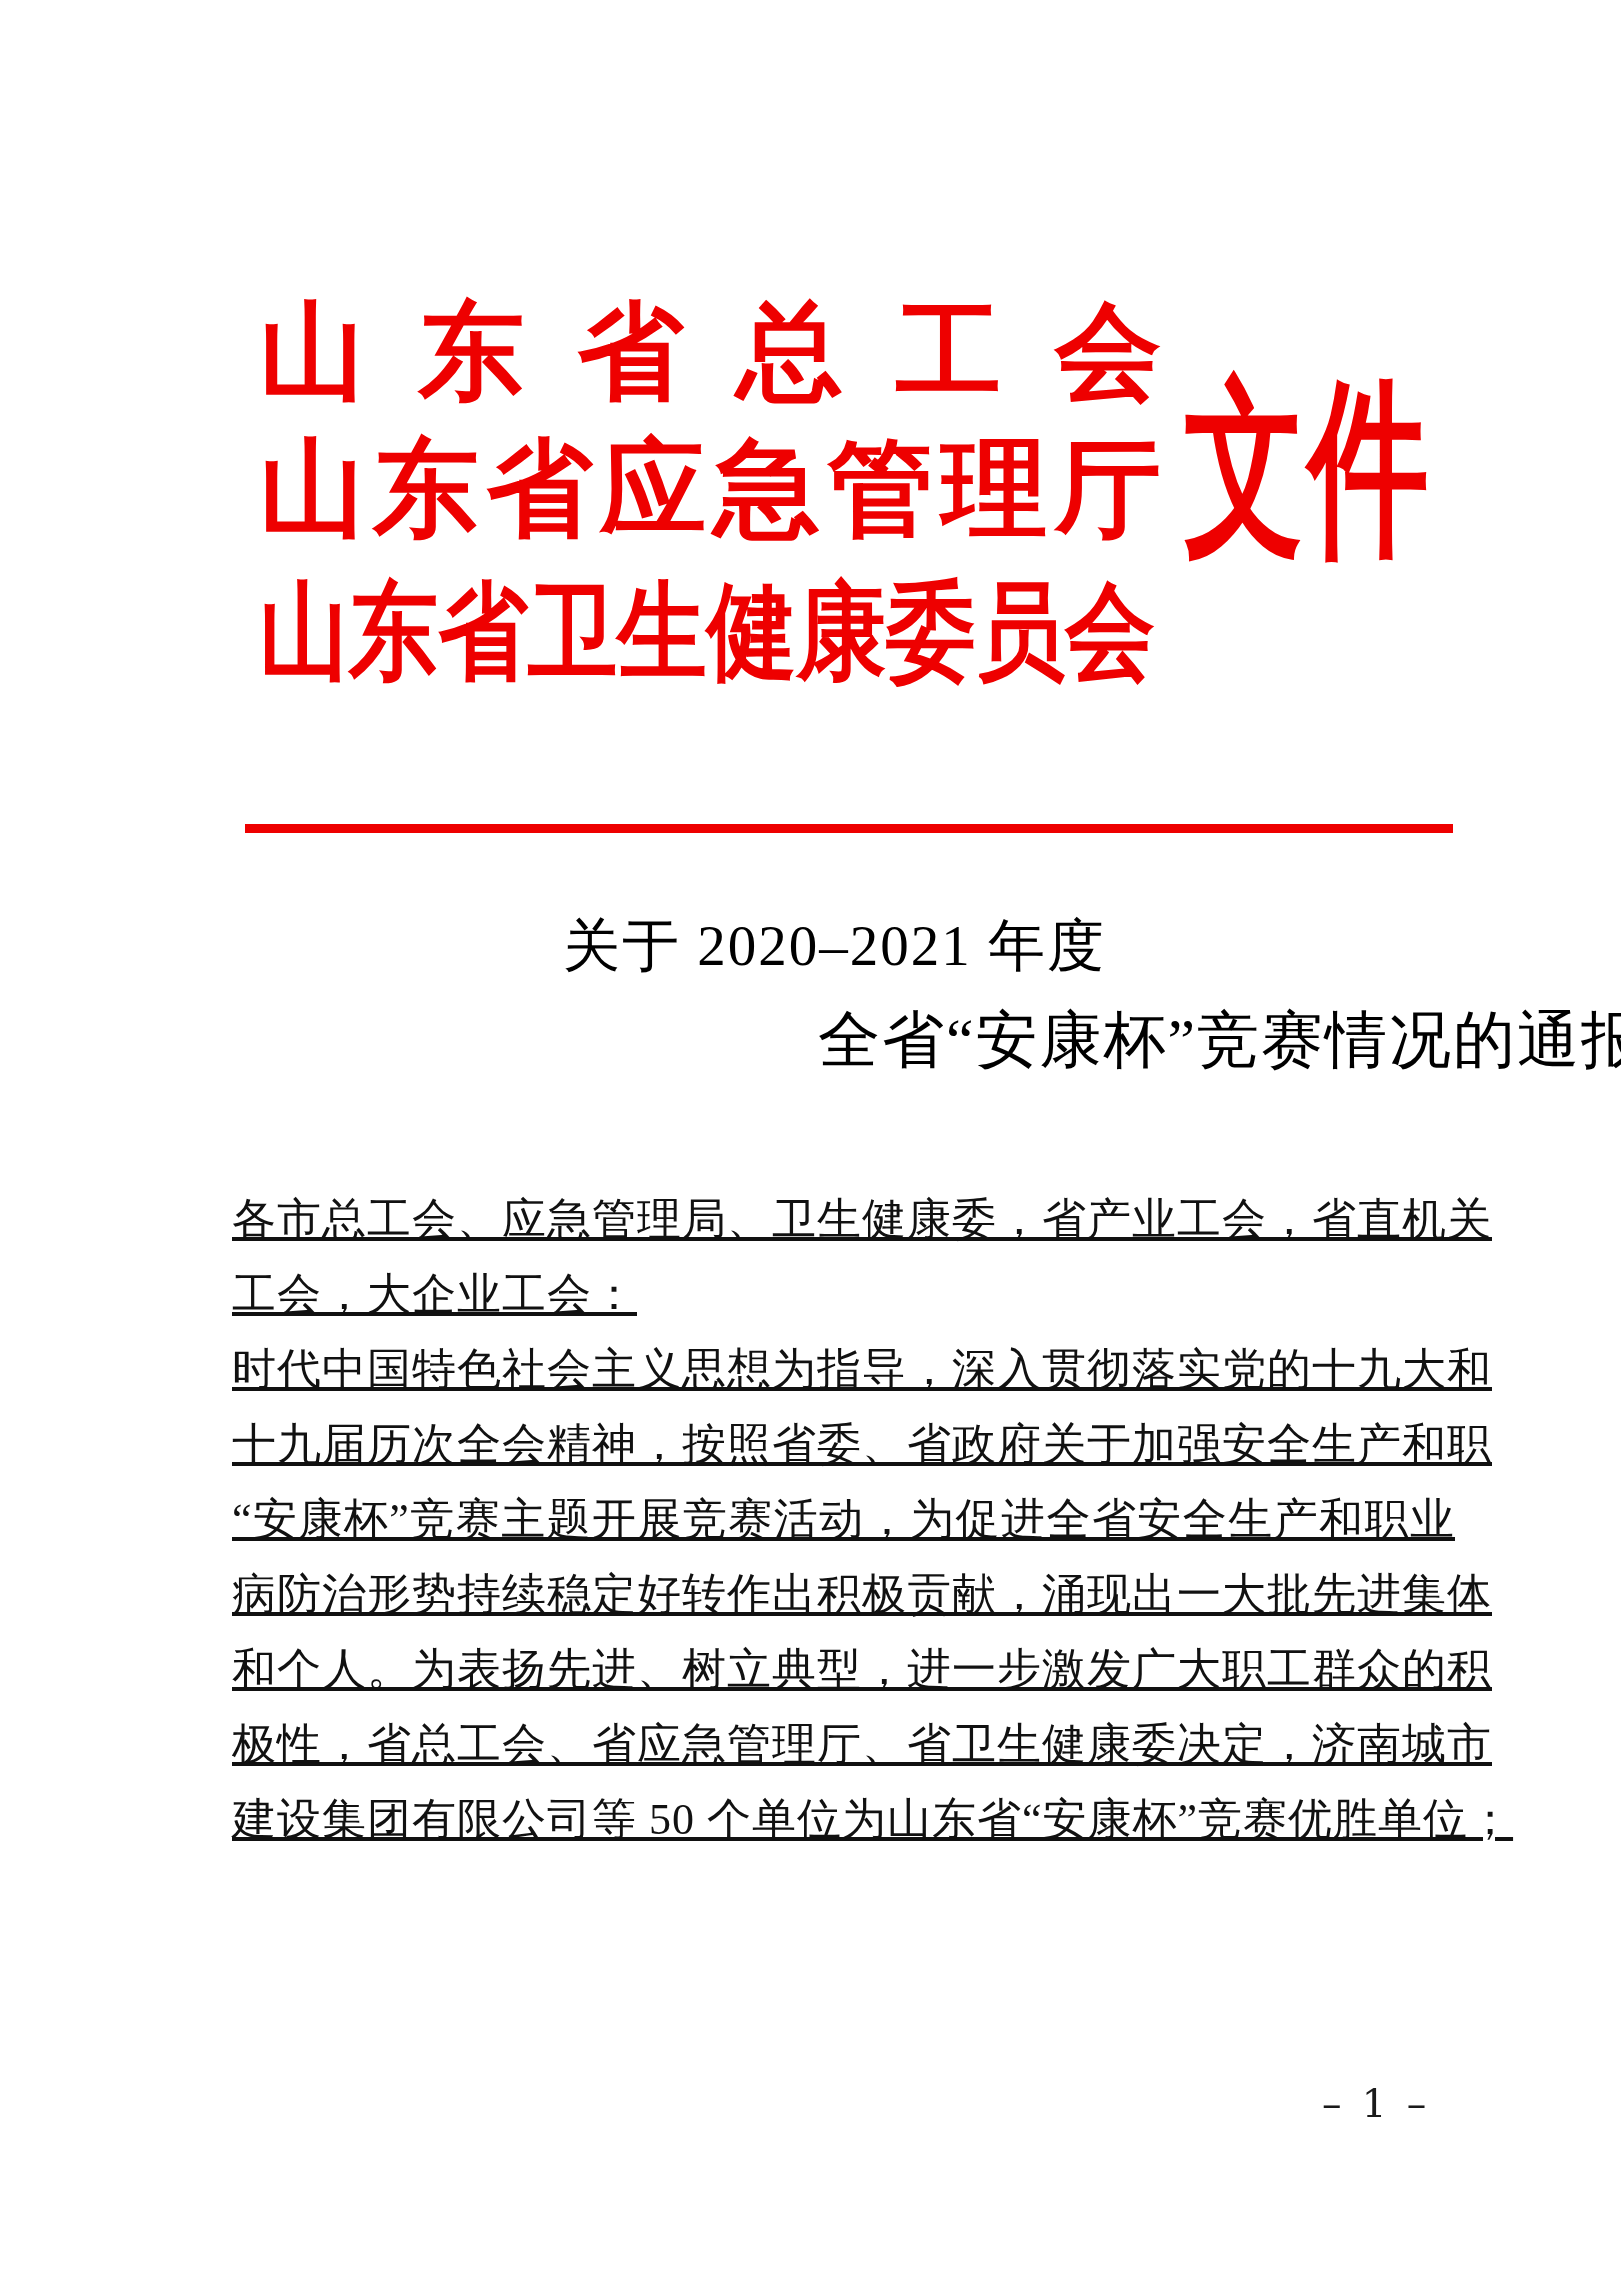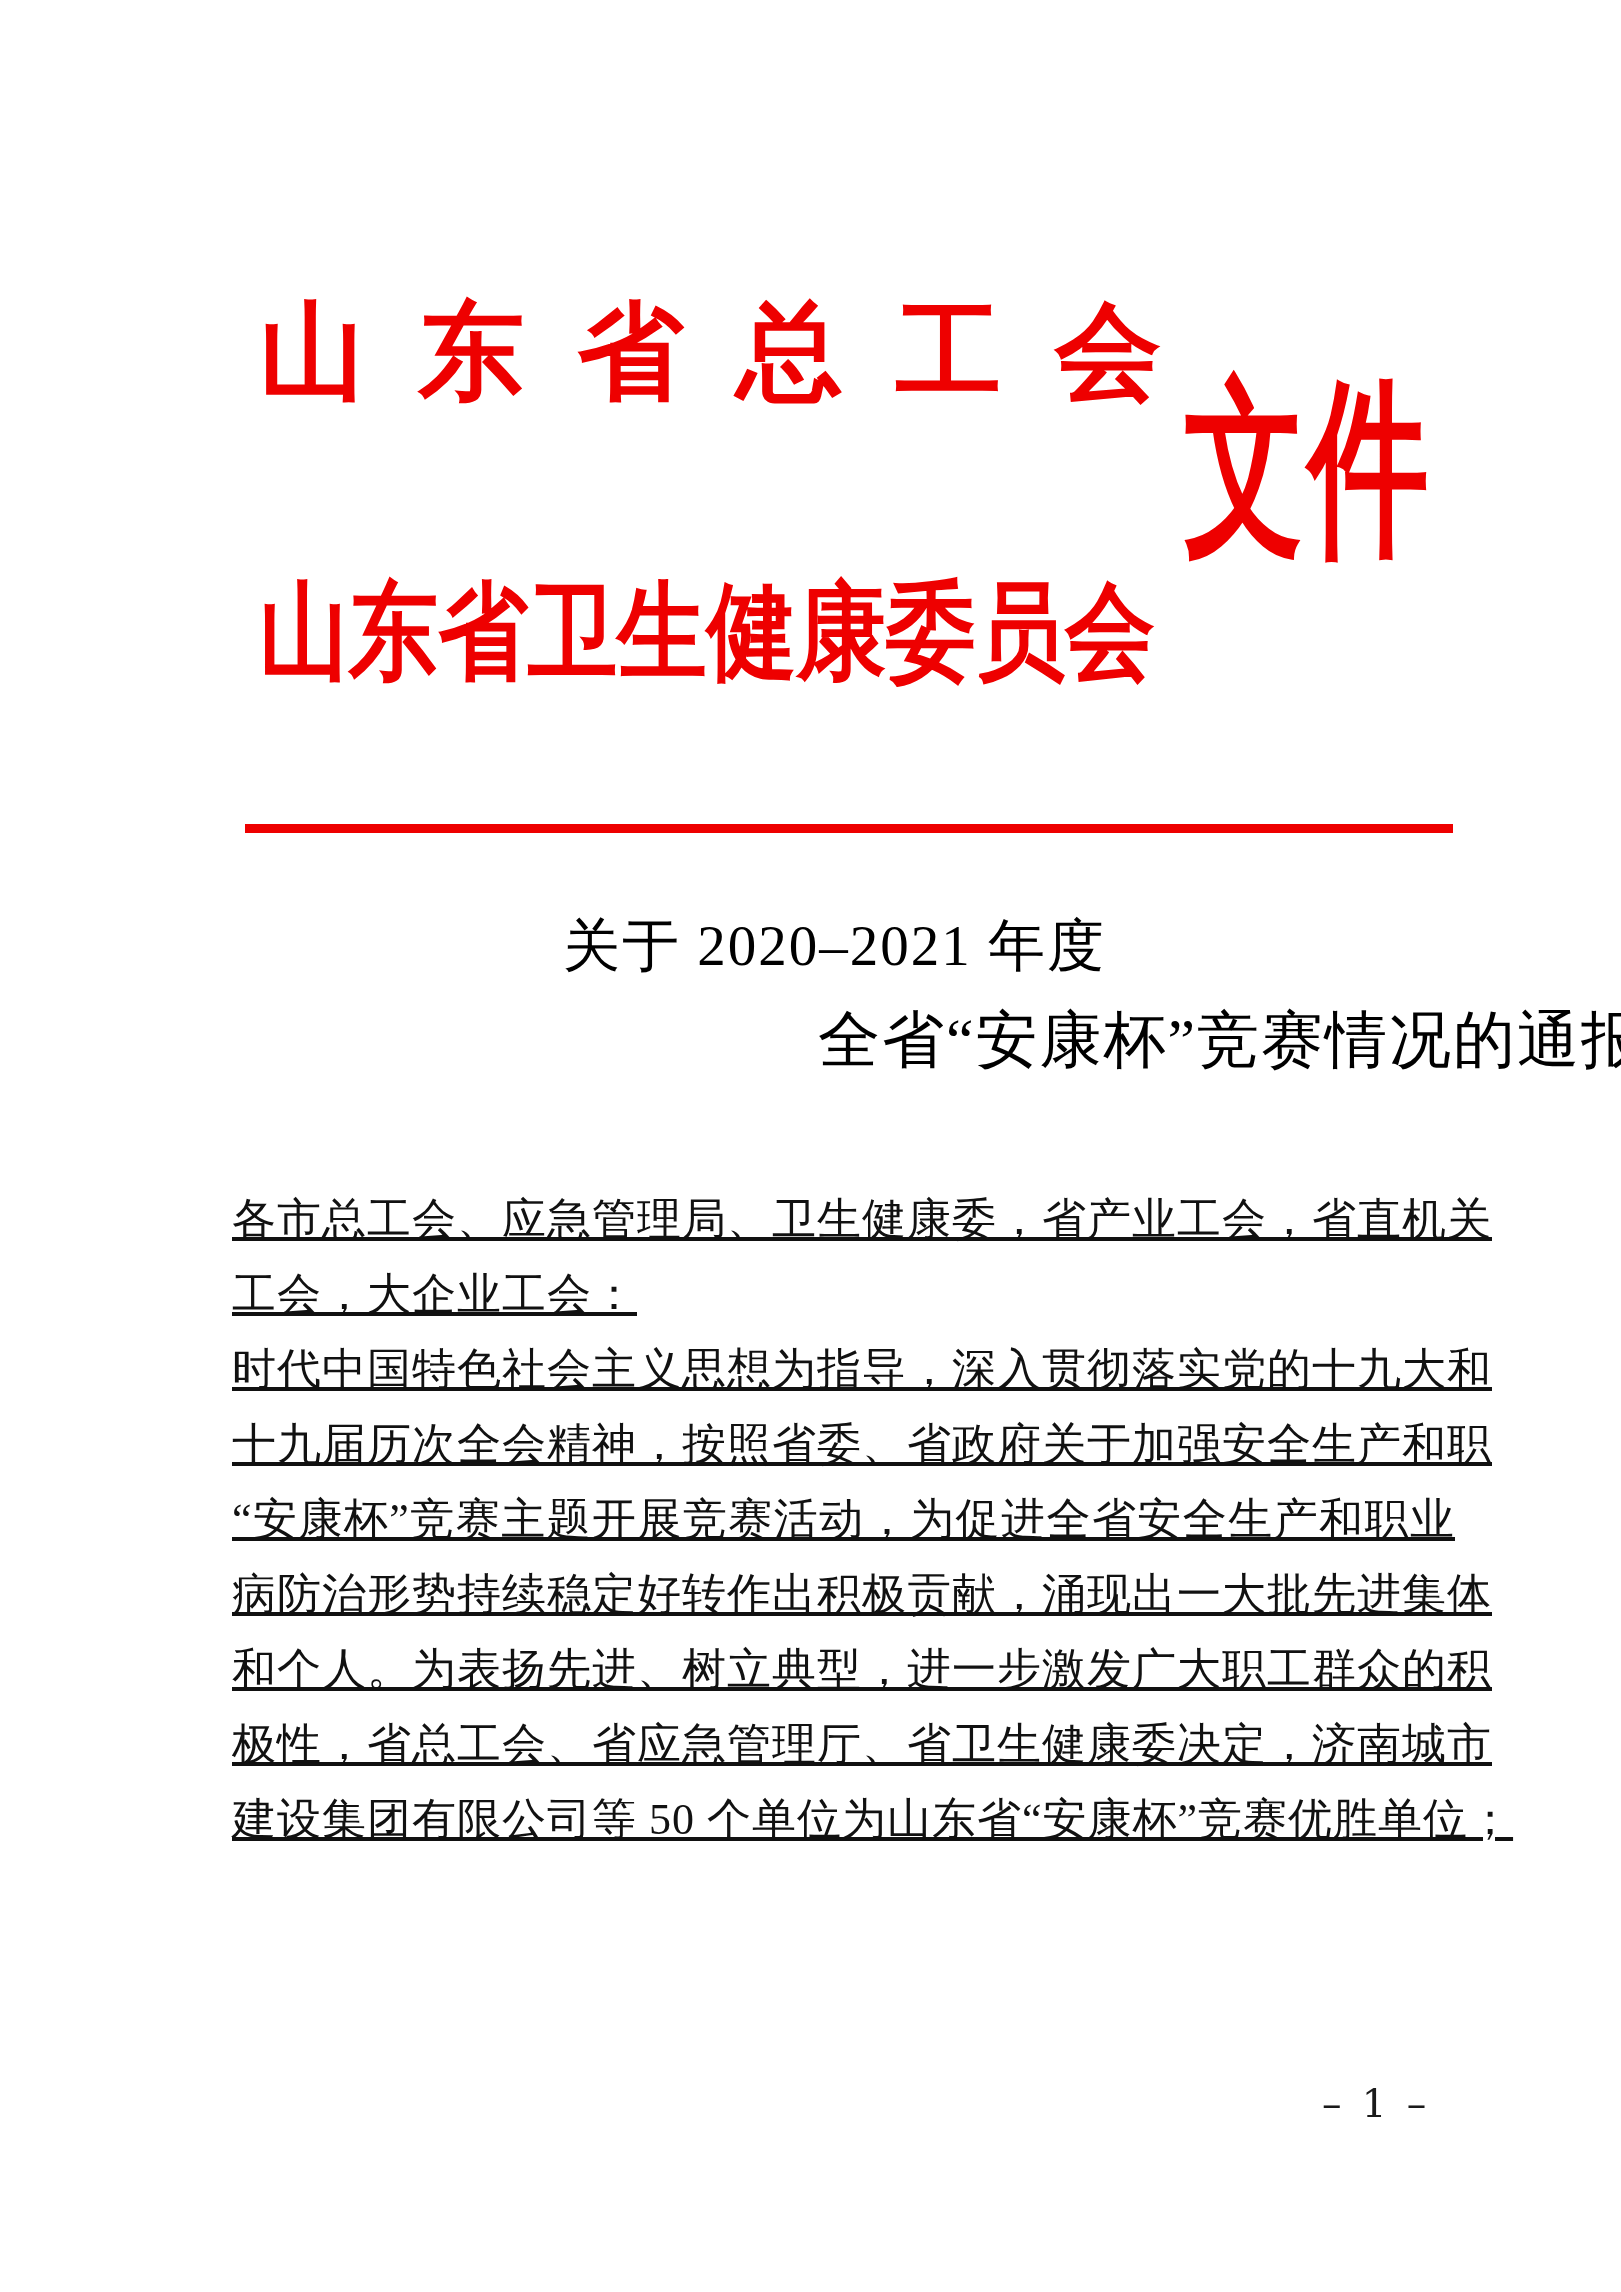--- a/index.html
+++ b/index.html
@@ -122,20 +122,21 @@
     font-family: "DejaVu Serif", "Liberation Serif", serif;
   }
 </style>
 </head>
 <body>
 
 <div class="page">
 
   <div class="org-line org-1 spread">山东省总工会</div>
 
+  <div class="org-line org-2 spread">山东省应急管理厅</div>
 
   <div class="org-line org-3 condensed">山东省卫生健康委员会</div>
 
   <div class="doc-type">文件</div>
 
   <div class="red-rule"></div>
 
   <div class="title-line title-1">关于 2020–2021 年度</div>
 
   <div class="title-line title-2">全省“安康杯”竞赛情况的通报</div>

